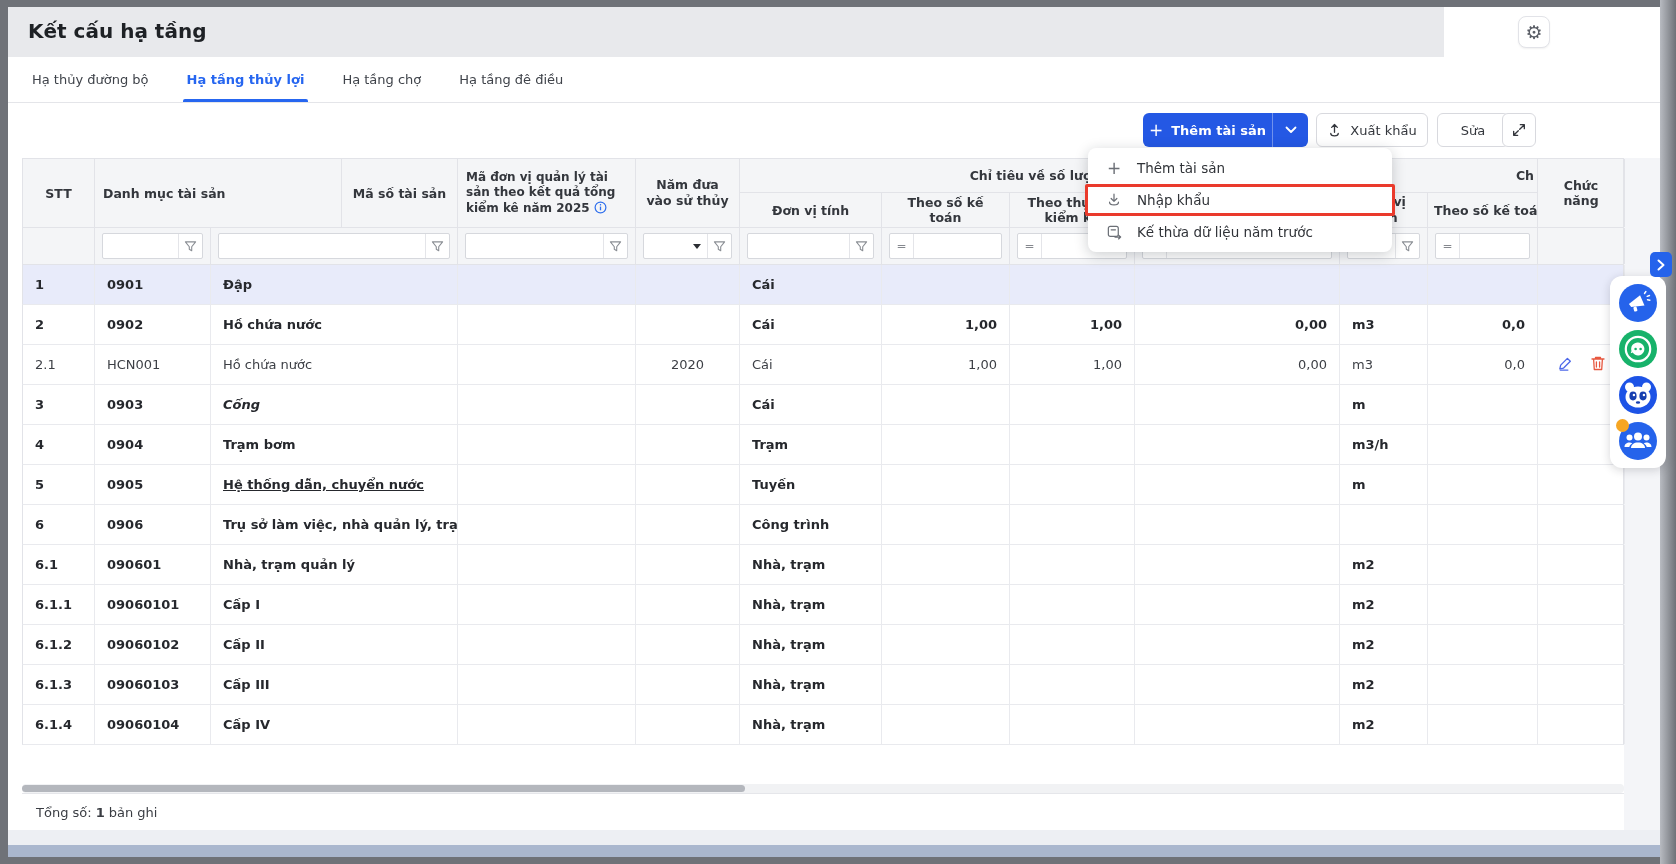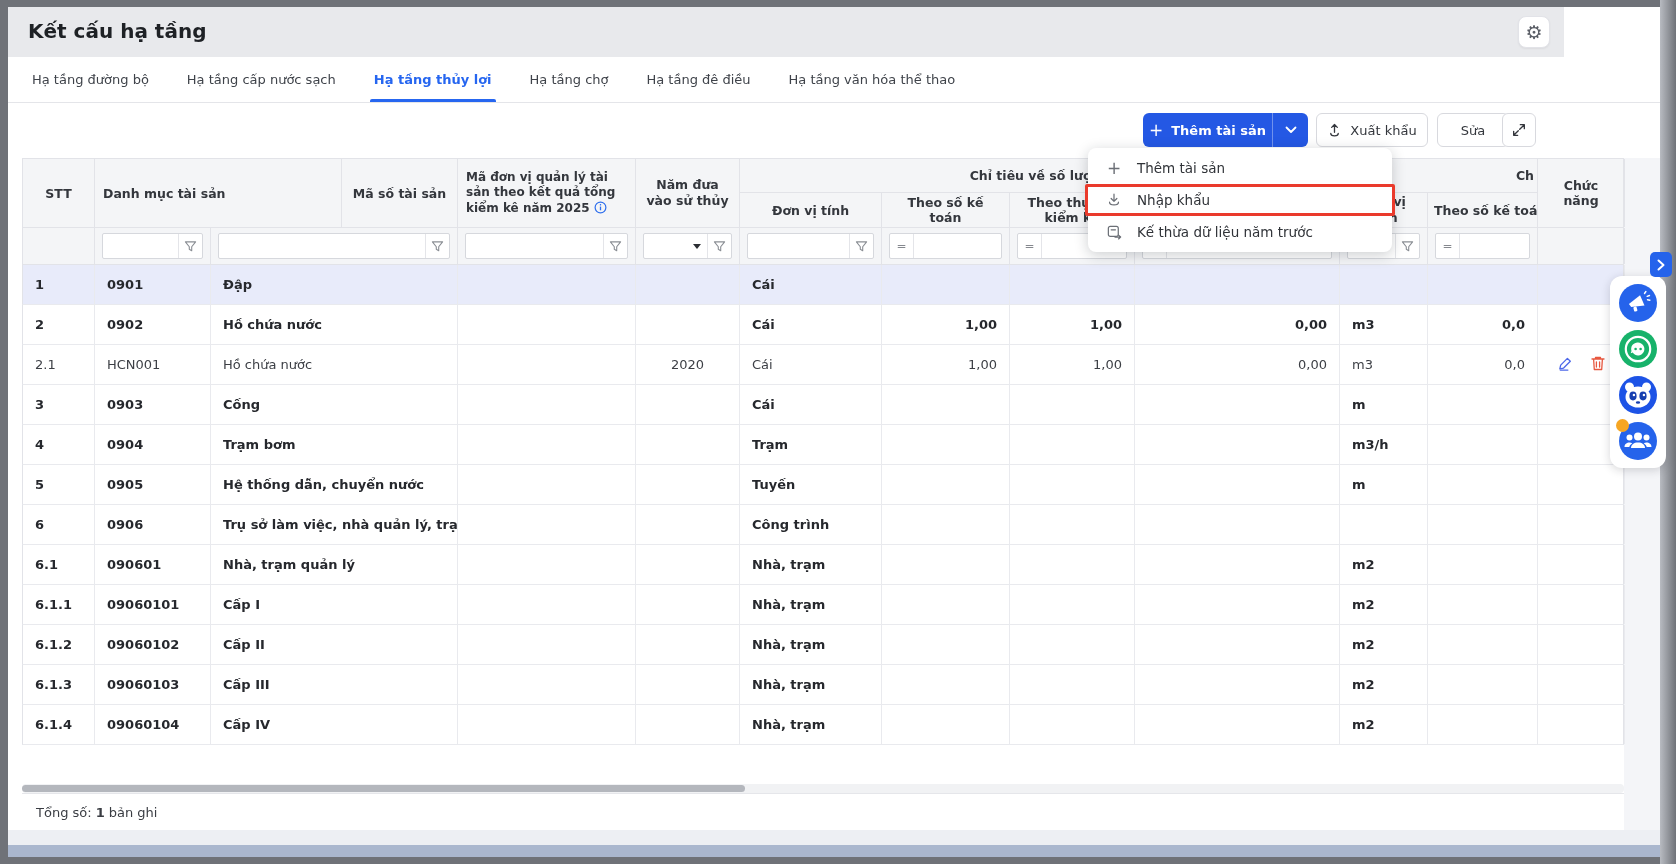--- a/index.html
+++ b/index.html
@@ -7,21 +7,21 @@
   .stage{position:relative;width:1676px;height:864px;overflow:hidden;background:#fff;
          font-family:"DejaVu Sans","Liberation Sans",sans-serif;color:#34373d;}
   
   .edge{position:absolute;z-index:20;}
   .edge-top{left:0;top:0;width:1676px;height:7px;background:#6f7278;}
   .edge-left{left:0;top:0;width:8px;height:864px;background:#6f7278;}
   .edge-right{left:1660px;top:0;width:16px;height:864px;background:linear-gradient(90deg,#b8bbc1,#6f7278);}
   .edge-bottom{left:0;top:857px;width:1676px;height:7px;background:#6f7278;}
   .edge-band{left:8px;top:845px;width:1652px;height:12px;background:#aab7ce;z-index:19;position:absolute;}
 
-  .titlebar{position:absolute;left:8px;top:7px;width:1556px;height:50px;background:#e8e9ec;z-index:2;}
+  .titlebar{position:absolute;left:8px;top:7px;width:1436px;height:50px;background:#e8e9ec;z-index:2;}
   .page-title{position:absolute;left:20px;top:12px;font-size:20px;font-weight:700;color:#1e2125;}
   .gear-btn{position:absolute;left:1510px;top:9px;width:32px;height:32px;background:#fff;border:1px solid #e2e3e8;
             border-radius:8px;display:flex;align-items:center;justify-content:center;cursor:pointer;
             box-shadow:0 1px 2px rgba(0,0,0,.06);font-size:19px;color:#5a5e66;line-height:1;}
 
   .tabsbar{position:absolute;left:8px;top:57px;width:1652px;height:46px;background:#fff;border-bottom:1px solid #e4e5e9;
            display:flex;align-items:stretch;padding-left:20px;z-index:2;}
   .tab{position:relative;display:flex;align-items:center;padding:0 4px;margin-right:30px;font-size:13px;color:#3f434a;cursor:pointer;white-space:nowrap;}
   .tab.active{color:#2666f0;font-weight:600;}
   .tab.active::after{content:"";position:absolute;left:0;right:0;bottom:0;height:3px;background:#2666f0;border-radius:2px 2px 0 0;}
@@ -102,26 +102,24 @@
 <div class="stage">
 
   <div class="titlebar">
     <div class="page-title">Kết cấu hạ tầng</div>
     <div class="gear-btn">
       <span>⚙</span>
     </div>
   </div>
 
   <div class="tabsbar" id="tabsbar">
-      <div class="tab">Hạ tầng đường bộ</div>
-      <div class="tab">Hạ tầng cấp nước sạch</div>
+      <div class="tab">Hạ thủy đường bộ</div>
       <div class="tab active">Hạ tầng thủy lợi</div>
       <div class="tab">Hạ tầng chợ</div>
       <div class="tab">Hạ tầng đê điều</div>
-      <div class="tab">Hạ tầng văn hóa thể thao</div>
     </div>
 
   <div class="main"></div>
   <div class="right-gutter"></div>
   <div class="bottom-gray"></div>
 
   <div class="btn btn-split">
     <div class="split-main">
       <span class="plus-glyph">+</span>
       <span>Thêm tài sản</span>
@@ -319,21 +317,21 @@
           <button class="iconbtn">
             <span><svg width="16" height="17" viewBox="0 0 16 17" fill="none" stroke="#e8573f" stroke-width="1.3" stroke-linecap="round" stroke-linejoin="round">
                 <path d="M2 4h12M5.5 4V2.5h5V4M3.6 4l.7 10.5h7.4L12.4 4M6.4 7v5M9.6 7v5"></path>
               </svg></span>
           </button>
         </div>
       </div>
       <div class="trow bold">
         <div class="td" style="width: 72px; flex: 0 0 72px;">3</div>
         <div class="td" style="width: 116px; flex: 0 0 116px;">0903</div>
-        <div class="td" style="width: 247px; flex: 0 0 247px;">Cống</div>
+        <div class="td" style="width: 247px; flex: 0 0 247px; font-style: italic;">Cống</div>
         <div class="td" style="width: 178px; flex: 0 0 178px;"></div>
         <div class="td ctr" style="width: 104px; flex: 0 0 104px;"></div>
         <div class="td" style="width: 142px; flex: 0 0 142px;">Cái</div>
         <div class="td num" style="width: 128px; flex: 0 0 128px;"></div>
         <div class="td num" style="width: 125px; flex: 0 0 125px;"></div>
         <div class="td num" style="width: 205px; flex: 0 0 205px;"></div>
         <div class="td" style="width: 88px; flex: 0 0 88px;">m</div>
         <div class="td num" style="width: 110px; flex: 0 0 110px;"></div>
         <div class="td rowact" style="width: 87px; flex: 0 0 87px;"></div>
       </div>
@@ -347,21 +345,21 @@
         <div class="td num" style="width: 128px; flex: 0 0 128px;"></div>
         <div class="td num" style="width: 125px; flex: 0 0 125px;"></div>
         <div class="td num" style="width: 205px; flex: 0 0 205px;"></div>
         <div class="td" style="width: 88px; flex: 0 0 88px;">m3/h</div>
         <div class="td num" style="width: 110px; flex: 0 0 110px;"></div>
         <div class="td rowact" style="width: 87px; flex: 0 0 87px;"></div>
       </div>
       <div class="trow bold">
         <div class="td" style="width: 72px; flex: 0 0 72px;">5</div>
         <div class="td" style="width: 116px; flex: 0 0 116px;">0905</div>
-        <div class="td" style="width: 247px; flex: 0 0 247px;">Hệ thống dẫn, chuyển nước</div>
+        <div class="td" style="width: 247px; flex: 0 0 247px; text-decoration: underline;">Hệ thống dẫn, chuyển nước</div>
         <div class="td" style="width: 178px; flex: 0 0 178px;"></div>
         <div class="td ctr" style="width: 104px; flex: 0 0 104px;"></div>
         <div class="td" style="width: 142px; flex: 0 0 142px;">Tuyến</div>
         <div class="td num" style="width: 128px; flex: 0 0 128px;"></div>
         <div class="td num" style="width: 125px; flex: 0 0 125px;"></div>
         <div class="td num" style="width: 205px; flex: 0 0 205px;"></div>
         <div class="td" style="width: 88px; flex: 0 0 88px;">m</div>
         <div class="td num" style="width: 110px; flex: 0 0 110px;"></div>
         <div class="td rowact" style="width: 87px; flex: 0 0 87px;"></div>
       </div>

